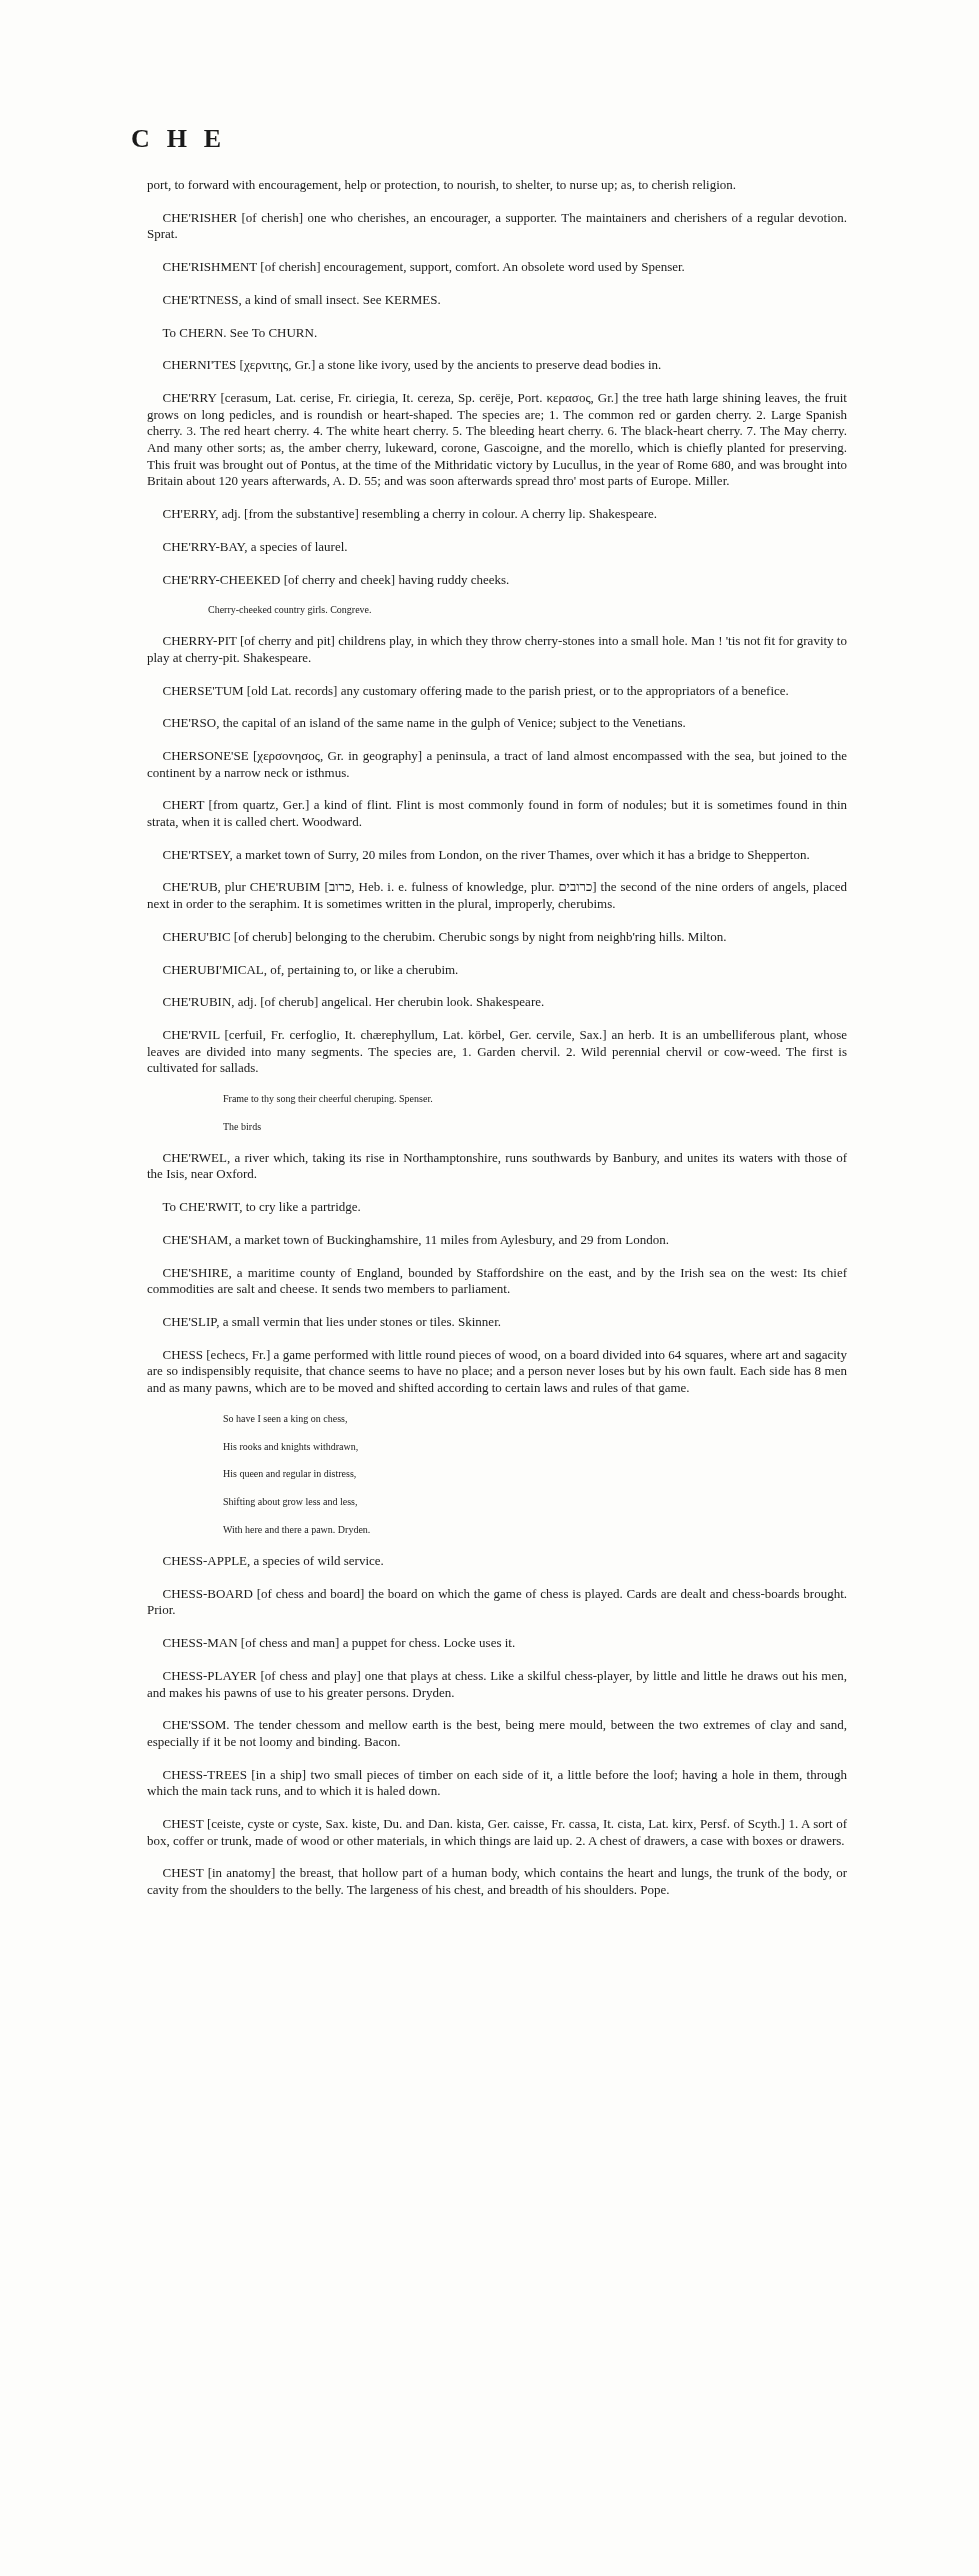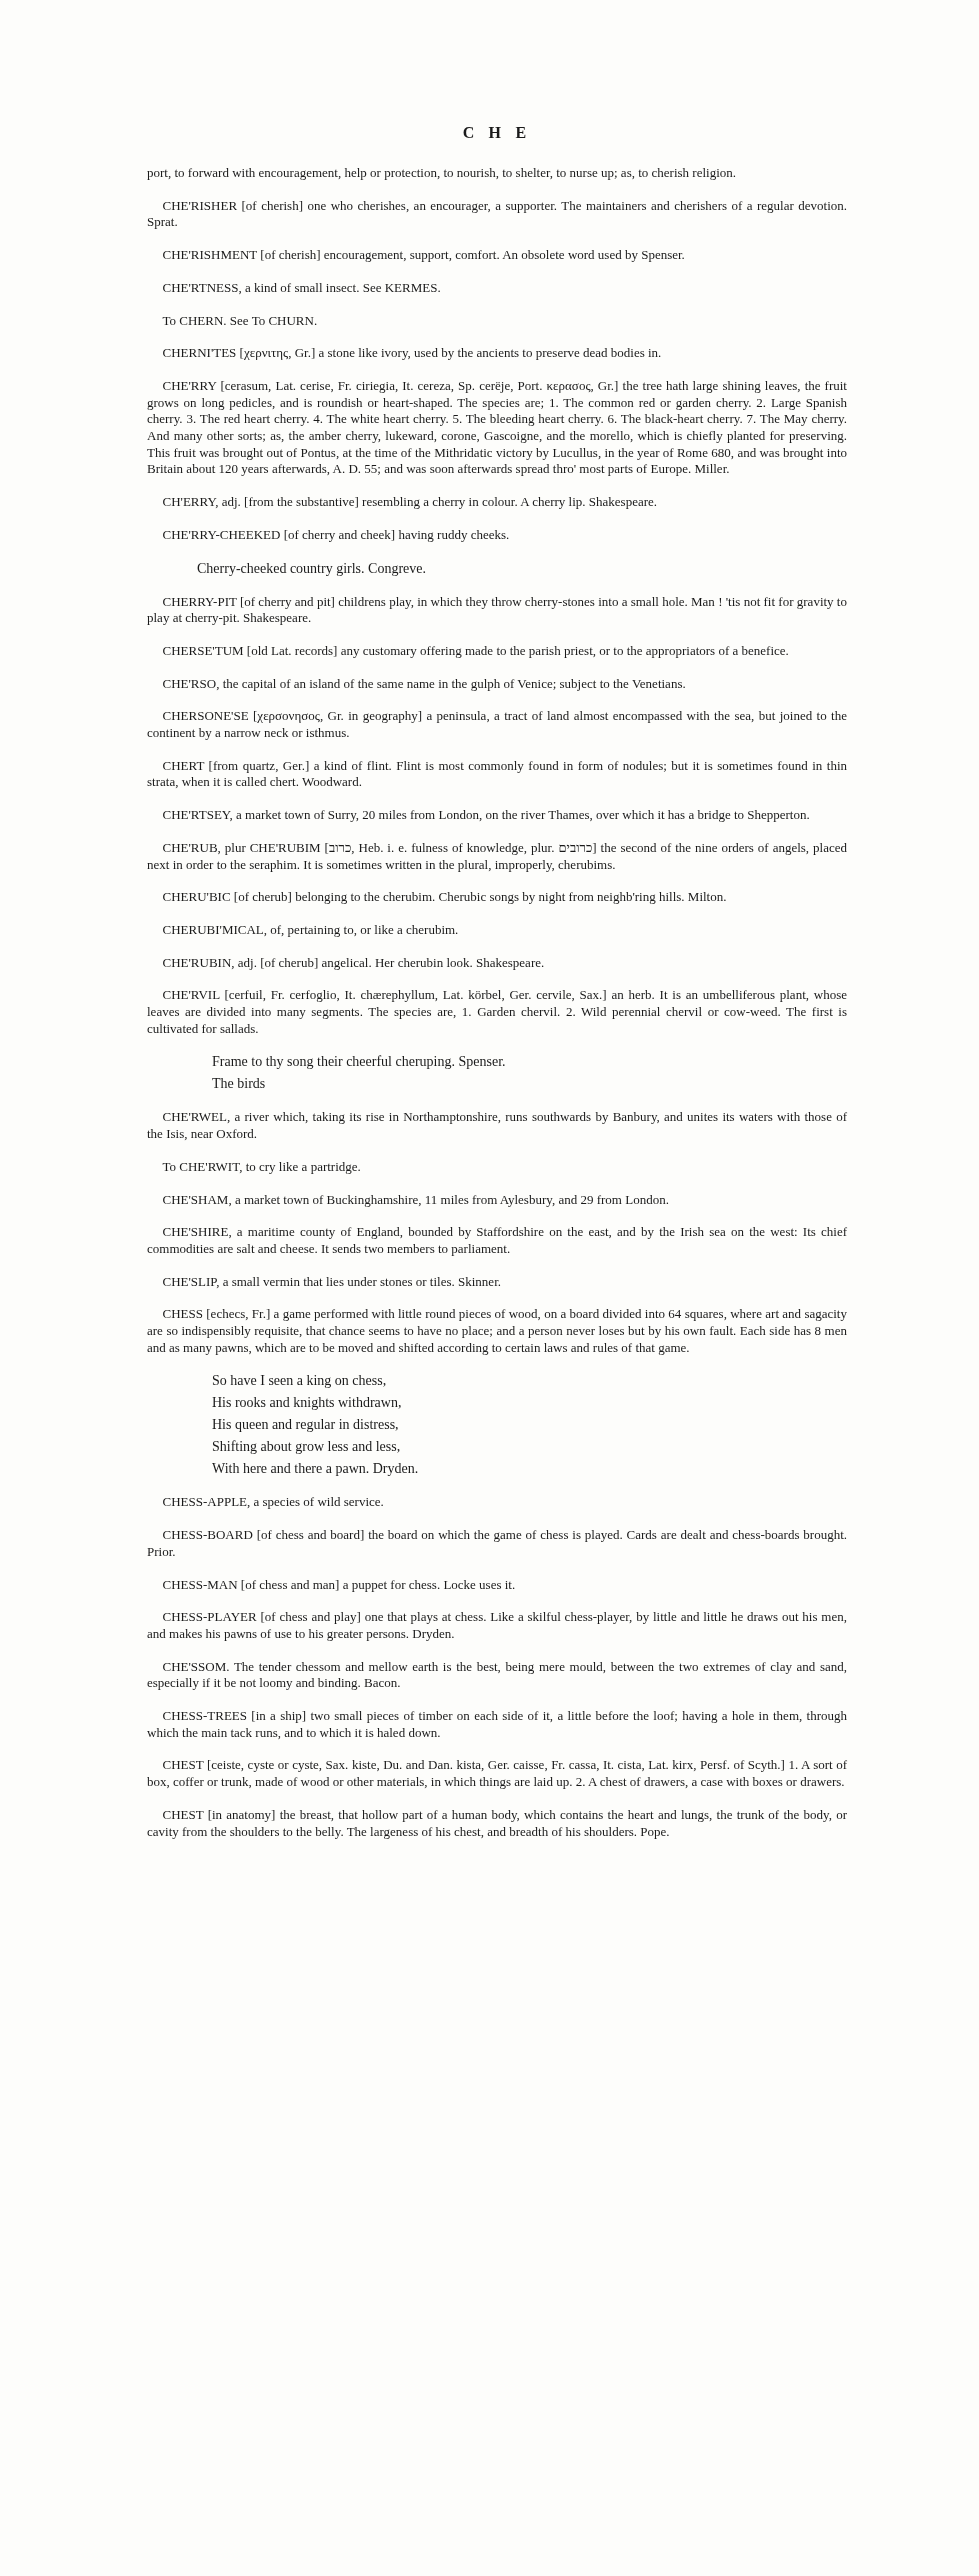--- a/index.html
+++ b/index.html
@@ -22,45 +22,44 @@
     background: #fdfdfb;
     overflow: hidden;
   }
   .page-inner {
     position: absolute;
     left: 131px;
     top: 124px;
     width: 732px;
   }
   .running-head {
-    text-align: center;
-    font-size: 16px;
+    font-size: 26px;
     letter-spacing: 5.2px;
     font-weight: 700;
     margin: 0 0 23px 0;
     font-family: "Liberation Serif", serif;
   }
   .col {
     width: 732px;
     text-align: justify;
     font-size: 13px;
     line-height: 1.285;
   }
   .entry {
     margin: 16px;
     padding: 0;
     text-indent: 15.5px;
     text-align: justify;
   }
   .entry.noindent { text-indent: 0; }
   .verse {
-    margin: 4px;
+    margin: 15px;
     text-indent: 0;
     padding-left: 77px;
-    font-size: 14px;
+    font-size: 10px;
     line-height: 1.285;
   }
   .verse.ctr {
     padding-left: 62px;
   }
   .entry + .entry { margin-top: 0; }
 </style>
 </head>
 <body>
 
@@ -71,20 +70,21 @@
 
     <div class="col">
       <p class="entry noindent">port, to forward with encouragement, help or protection, to nourish, to shelter, to nurse up; as, to cherish religion.</p>
       <p class="entry">CHE'RISHER [of cherish] one who cherishes, an encourager, a supporter.  The maintainers and cherishers of a regular devotion. Sprat.</p>
       <p class="entry">CHE'RISHMENT [of cherish] encouragement, support, comfort. An obsolete word used by Spenser.</p>
       <p class="entry">CHE'RTNESS, a kind of small insect.  See KERMES.</p>
       <p class="entry">To CHERN.  See To CHURN.</p>
       <p class="entry">CHERNI'TES [χερνιτης, Gr.] a stone like ivory, used by the ancients to preserve dead bodies in.</p>
       <p class="entry">CHE'RRY [cerasum, Lat. cerise, Fr. ciriegia, It. cereza, Sp. cerëje, Port. κερασος, Gr.] the tree hath large shining leaves, the fruit grows on long pedicles, and is roundish or heart-shaped.  The species are; 1. The common red or garden cherry.  2. Large Spanish cherry.  3. The red heart cherry.  4. The white heart cherry.  5. The bleeding heart cherry.  6. The black-heart cherry.  7. The May cherry.  And many other sorts; as, the amber cherry, lukeward, corone, Gascoigne, and the morello, which is chiefly planted for preserving.  This fruit was brought out of Pontus, at the time of the Mithridatic victory by Lucullus, in the year of Rome 680, and was brought into Britain about 120 years afterwards, A. D. 55; and was soon afterwards spread thro' most parts of Europe. Miller.</p>
       <p class="entry">CH'ERRY, adj. [from the substantive] resembling a cherry in colour.  A cherry lip. Shakespeare.</p>
+      <p class="entry">CHE'RRY-BAY, a species of laurel.</p>
       <p class="entry">CHE'RRY-CHEEKED [of cherry and cheek] having ruddy cheeks.</p>
       <p class="verse ctr">Cherry-cheeked country girls. Congreve.</p>
       <p class="entry">CHERRY-PIT [of cherry and pit] childrens play, in which they throw cherry-stones into a small hole.  Man ! 'tis not fit for gravity to play at cherry-pit. Shakespeare.</p>
       <p class="entry">CHERSE'TUM [old Lat. records] any customary offering made to the parish priest, or to the appropriators of a benefice.</p>
       <p class="entry">CHE'RSO, the capital of an island of the same name in the gulph of Venice; subject to the Venetians.</p>
       <p class="entry">CHERSONE'SE [χερσονησος, Gr. in geography] a peninsula, a tract of land almost encompassed with the sea, but joined to the continent by a narrow neck or isthmus.</p>
       <p class="entry">CHERT [from quartz, Ger.] a kind of flint.  Flint is most commonly found in form of nodules; but it is sometimes found in thin strata, when it is called chert. Woodward.</p>
       <p class="entry">CHE'RTSEY, a market town of Surry, 20 miles from London, on the river Thames, over which it has a bridge to Shepperton.</p>
       <p class="entry">CHE'RUB, plur CHE'RUBIM [כרוב, Heb. i. e. fulness of knowledge, plur. כרובים] the second of the nine orders of angels, placed next in order to the seraphim.  It is sometimes written in the plural, improperly, cherubims.</p>
       <p class="entry">CHERU'BIC [of cherub] belonging to the cherubim.  Cherubic songs by night from neighb'ring hills. Milton.</p>

